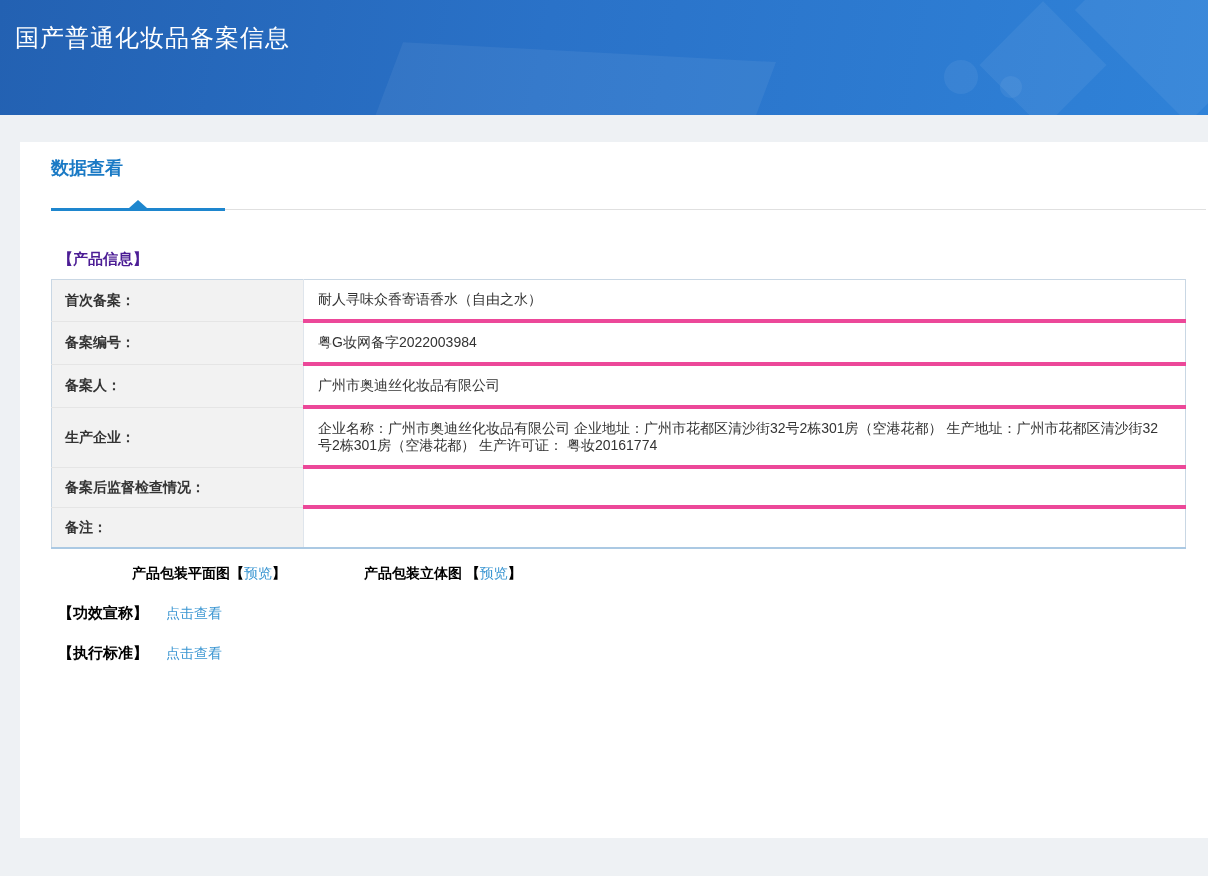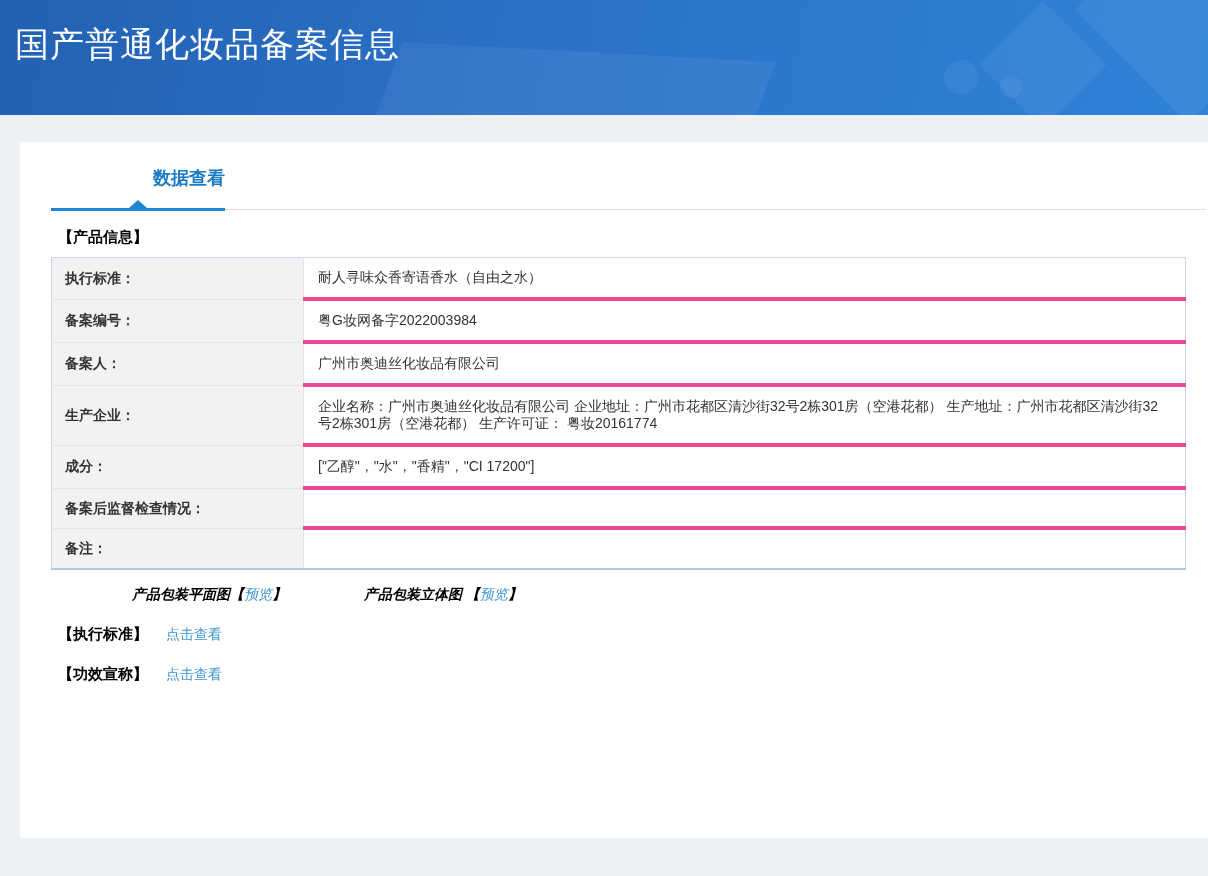--- a/index.html
+++ b/index.html
@@ -17,21 +17,21 @@
     overflow:hidden;
   }
   .header .deco { position:absolute; background:rgba(255,255,255,0.06); }
   .deco-poly1 { width:380px; height:210px; left:360px; top:52px; transform:skewX(-18deg) rotate(3deg); background:rgba(255,255,255,0.05); }
   .deco-poly2 { width:160px; height:160px; right:-60px; top:-70px; transform:rotate(45deg); background:rgba(255,255,255,0.08); }
   .deco-poly3 { width:90px; height:90px; right:120px; top:20px; transform:rotate(45deg); background:rgba(255,255,255,0.05); }
   .deco-circle1 { width:34px; height:34px; border-radius:50%; left:944px; top:60px; background:rgba(255,255,255,0.10); }
   .deco-circle2 { width:22px; height:22px; border-radius:50%; left:1000px; top:76px; background:rgba(255,255,255,0.10); }
   .header-title {
     position:absolute; left:15px; top:22px;
-    color:#ffffff; font-size:34px; font-weight:400; letter-spacing:1px;
+    color:#ffffff; font-size:24px; font-weight:400; letter-spacing:1px;
     white-space:nowrap;
     font-family:Liberation Serif, serif;
   }
   
   .gray-band { height:27px; background:#eef1f4; }
   .card {
     margin-left:20px;
     width:1188px;
     background:#ffffff;
     min-height:696px;
@@ -42,44 +42,44 @@
     margin:0 2px 0 31px;
     padding-top:22px;
     border-bottom:1px solid #e0e0e0;
     position:relative;
     height:68px;
   }
   .tab {
     position:absolute;
     left:0; bottom:-2px;
     width:174px;
-    text-align:right;
+    text-align:left;
     color:#1a7ac5;
     font-size:18px;
     font-weight:bold;
-    padding-bottom:18px;
+    padding-bottom:28px;
     border-bottom:3px solid #1e86ce;
     cursor:pointer;
   }
   .tab::after {
     content:"";
     position:absolute;
     left:50%; bottom:0;
     transform:translateX(-50%);
     width:0; height:0;
     border-left:9px solid transparent;
     border-right:9px solid transparent;
     border-bottom:8px solid #1e86ce;
   }
   
   .section-title {
     font-size:15px;
     font-weight:bold;
-    color:#000000;
-    margin:18px 0 10px 38px;
+    color:#4c1d95;
+    margin:40px 0 10px 38px;
   }
   .info-table-wrap { margin:0 22px 0 31px; }
   table.info-table {
     width:100%;
     border-collapse:collapse;
     border:1px solid #c9d7e4;
     border-bottom:2px solid #abc9e3;
   }
   table.info-table th {
     width:252px;
@@ -103,21 +103,20 @@
     vertical-align:middle;
   }
   table.info-table tr:last-child th,
   table.info-table tr:last-child td { border-bottom:none; }
   
   .pack-title { margin-top:27px; }
   .pack-links {
     margin:16px 8px 0 112px;
     font-size:14px;
     color:#000;
-    font-style:italic;
   }
   .pack-item { display:inline-block; font-weight:bold; }
   .pack-item + .pack-item { margin-left:74px; }
   .blue-link {
     color:#3b96d2;
     text-decoration:none;
     cursor:pointer;
     font-weight:normal;
   }
   .std-row {
@@ -146,58 +145,54 @@
   <div class="tab-bar">
     <div class="tab">数据查看</div>
   </div>
 
   <div class="section-title">【产品信息】</div>
 
   <div class="info-table-wrap">
     <table class="info-table">
       <tbody>
           <tr>
-        <th>执行标准：</th>
+        <th>首次备案：</th>
         <td>耐人寻味众香寄语香水（自由之水）</td>
       </tr>
       <tr>
         <th>备案编号：</th>
         <td>粤G妆网备字2022003984</td>
       </tr>
       <tr>
         <th>备案人：</th>
         <td>广州市奥迪丝化妆品有限公司</td>
       </tr>
       <tr>
         <th>生产企业：</th>
         <td>企业名称：广州市奥迪丝化妆品有限公司 企业地址：广州市花都区清沙街32号2栋301房（空港花都） 生产地址：广州市花都区清沙街32号2栋301房（空港花都） 生产许可证： 粤妆20161774</td>
-      </tr>
-      <tr>
-        <th>成分：</th>
-        <td>["乙醇"，"水"，"香精"，"CI 17200"]</td>
       </tr>
       <tr>
         <th>备案后监督检查情况：</th>
         <td></td>
       </tr>
       <tr>
         <th>备注：</th>
         <td></td>
       </tr>
     </tbody>
       </table>
   </div>
 
 
   <div class="pack-links">
     <span class="pack-item"><span>产品包装平面图</span><span>【</span><a class="blue-link">预览</a><span>】</span></span>
     <span class="pack-item"><span>产品包装立体图</span>&nbsp;<span>【</span><a class="blue-link">预览</a><span>】</span></span>
   </div>
 
   <div class="std-row">
-    <span class="std-label">【执行标准】</span><a class="blue-link">点击查看</a>
+    <span class="std-label">【功效宣称】</span><a class="blue-link">点击查看</a>
   </div>
 
   <div class="std-row">
-    <span class="std-label">【功效宣称】</span><a class="blue-link">点击查看</a>
+    <span class="std-label">【执行标准】</span><a class="blue-link">点击查看</a>
   </div>
 
 </div>
 
 </body></html>

